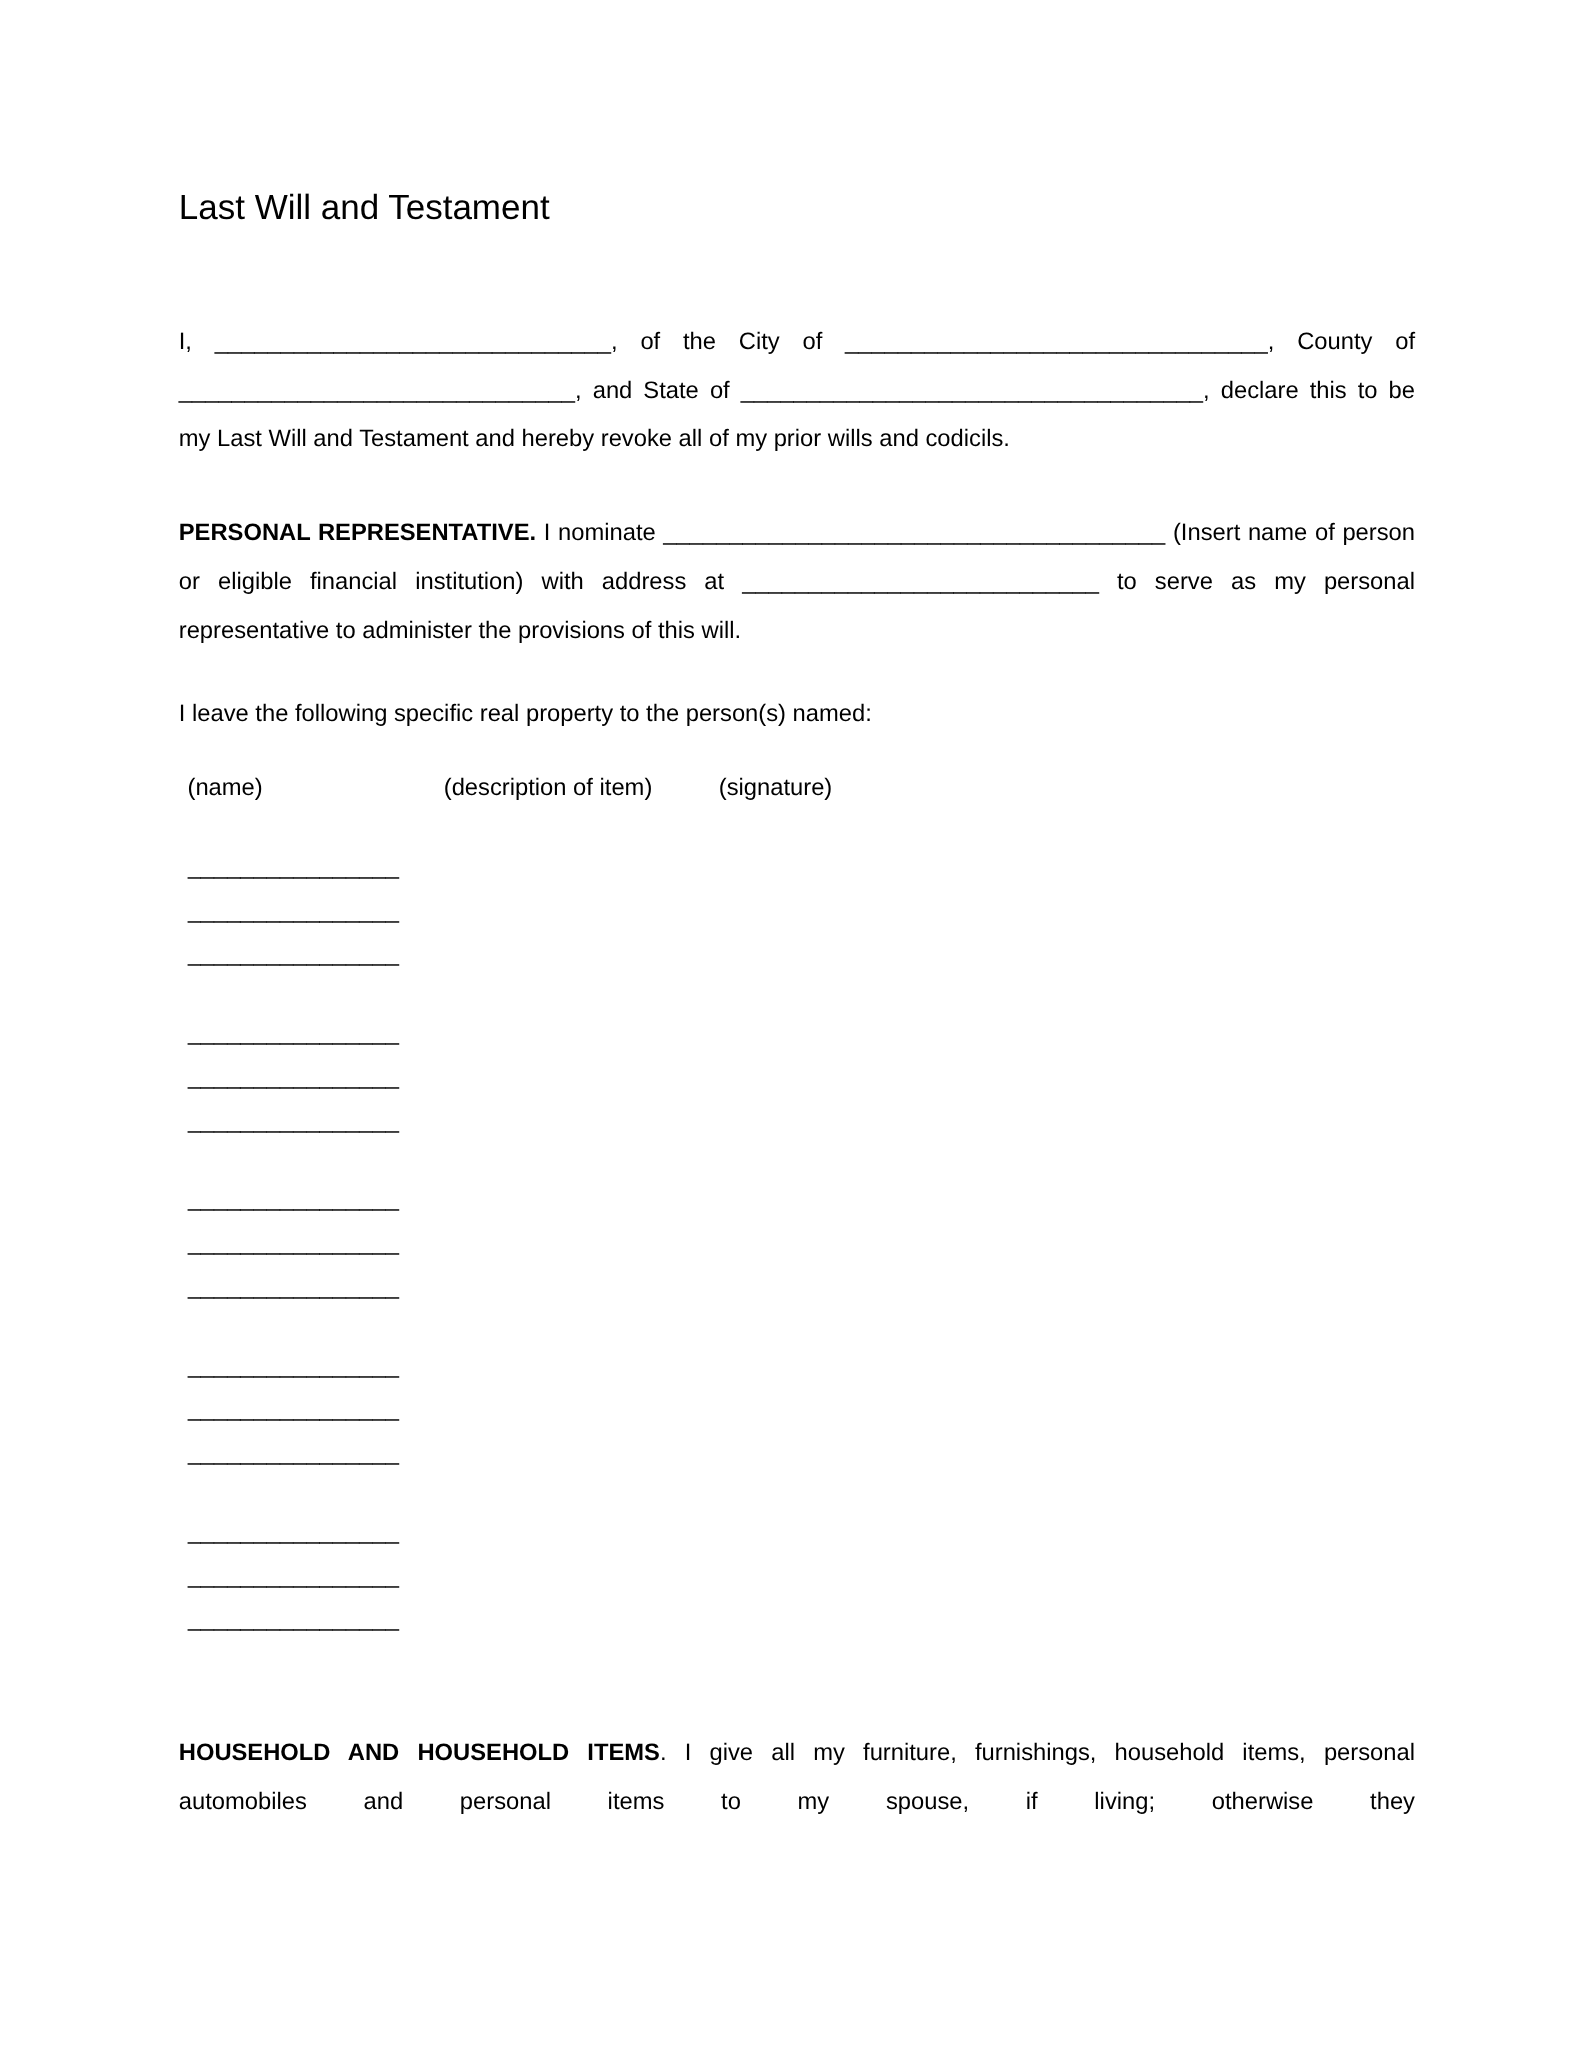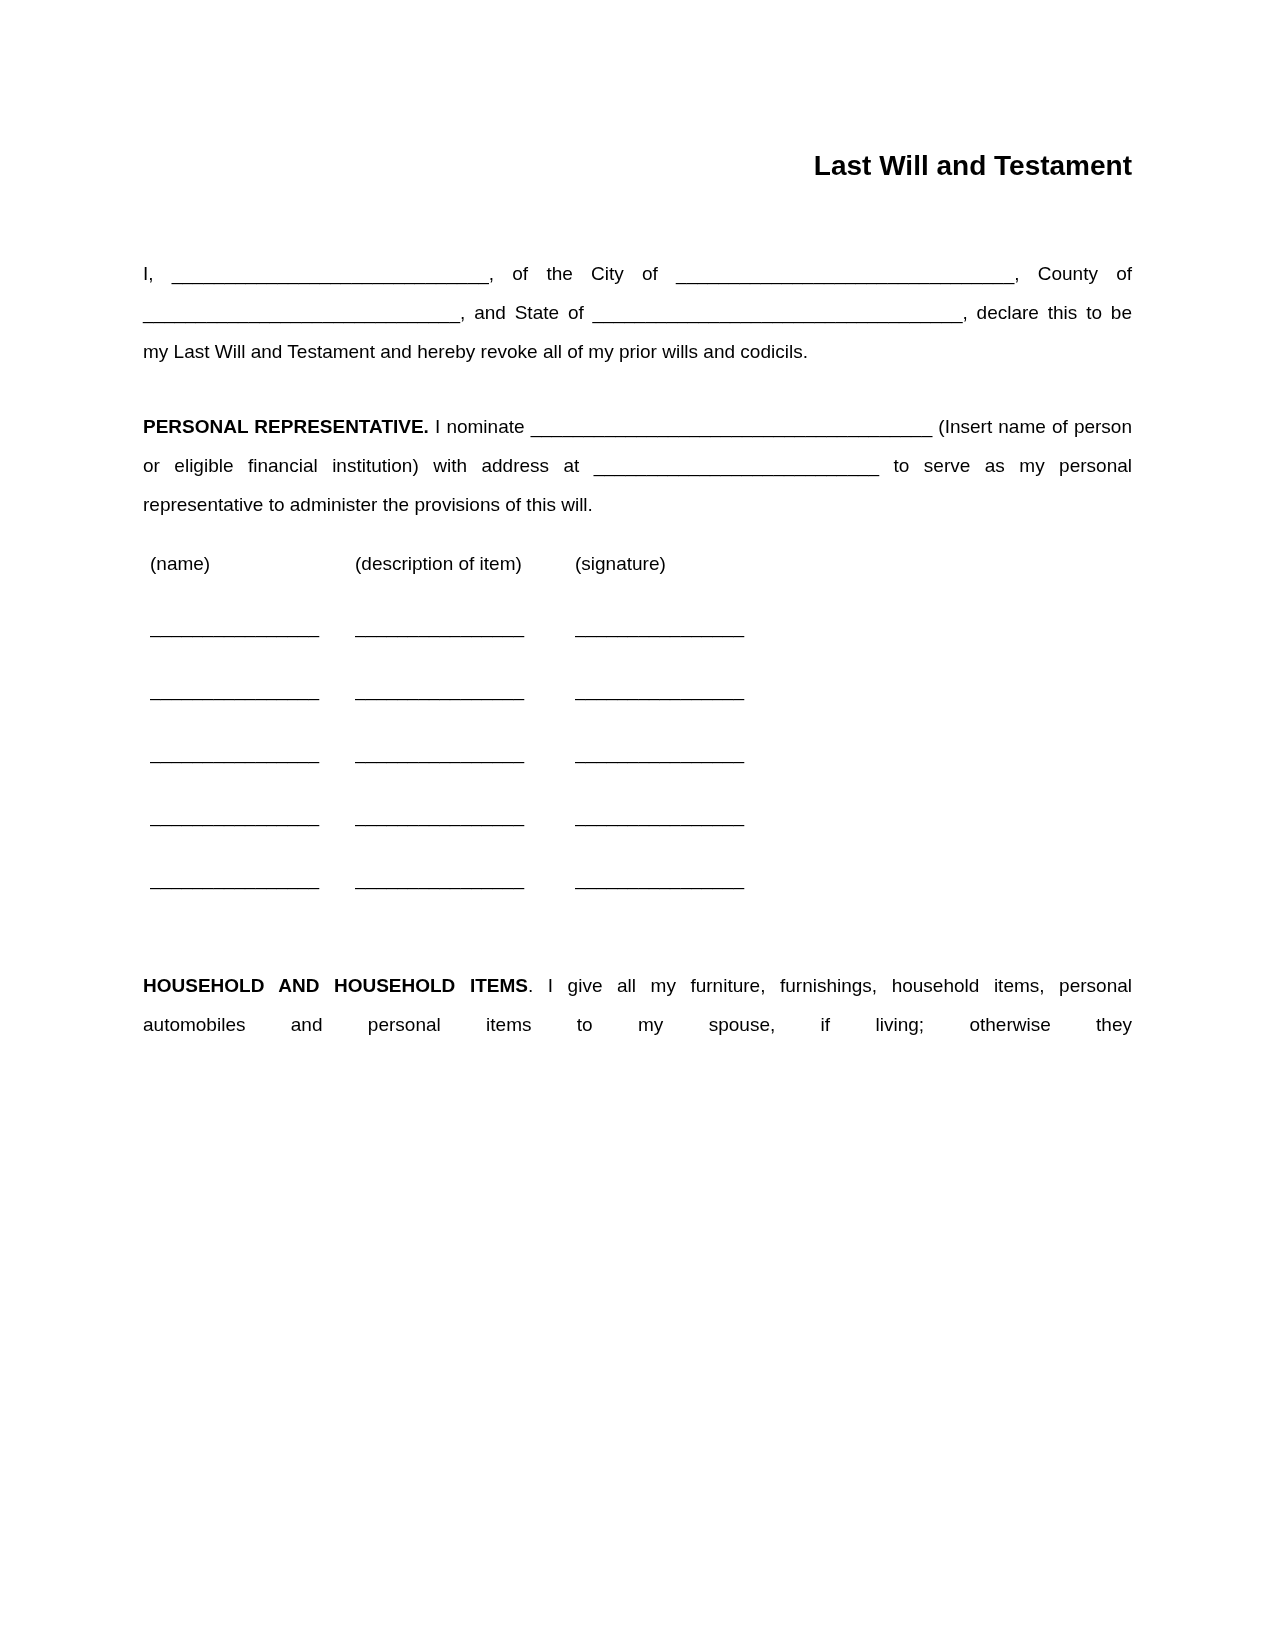--- a/index.html
+++ b/index.html
@@ -13,22 +13,22 @@
     overflow: hidden;
   }
   .page {
     width: 1275px;
     height: 1650px;
     padding: 150px 143px 0 143px;
   }
   .doc-title {
     margin: 0 0 72px 0;
     font-size: 28px;
-    font-weight: 700;
-    text-align: right;
+    font-weight: 400;
+    text-align: left;
     line-height: 32px;
   }
   .para {
     margin: 0;
     font-size: 19px;
     line-height: 39px;
     text-align: justify;
   }
   .para b { font-weight: 700; }
   .sec { margin-top: 36px; }
@@ -39,21 +39,21 @@
     margin-top: 70px;
     word-spacing: 6px;
     text-align-last: justify;
   }
   .rp-table {
     margin-top: 22px;
     padding-left: 7px;
     font-size: 19px;
   }
   .rp-head { display: flex; line-height: 35px; }
-  .rp-row { display: flex; margin-top: 28px; line-height: 35px; }
+  .rp-row { display: flex; margin-top: 28px; line-height: 35px; flex-direction: column; }
   .col-name { width: 205px; }
   .col-desc { width: 220px; }
   .col-sig  { width: 215px; }
   .blank { white-space: nowrap; overflow: hidden; }
   .footer {
     margin-top: 16px;
     padding-left: 9px;
     display: flex;
     align-items: center;
     gap: 20px;
@@ -72,20 +72,21 @@
 <div class="page">
 
   <h1 class="doc-title">Last Will and Testament</h1>
 
   <p class="para">I, ______________________________, of the City of ________________________________, County of ______________________________, and State of ___________________________________, declare this to be my Last Will and Testament and hereby revoke all of my prior wills and codicils.</p>
 
   <p class="para sec"><b>PERSONAL REPRESENTATIVE.</b><span> I nominate ______________________________________ (Insert name of person or eligible financial institution) with address at ___________________________ to serve as my personal representative to administer the provisions of this will.</span></p>
 
 
 
+  <p class="para intro">I leave the following specific real property to the person(s) named:</p>
 
   <div class="rp-table">
 
     <div class="rp-head">
       <span class="col-name">(name)</span>
       <span class="col-desc">(description of item)</span>
       <span class="col-sig">(signature)</span>
     </div>
 
     <div class="rp-row">

